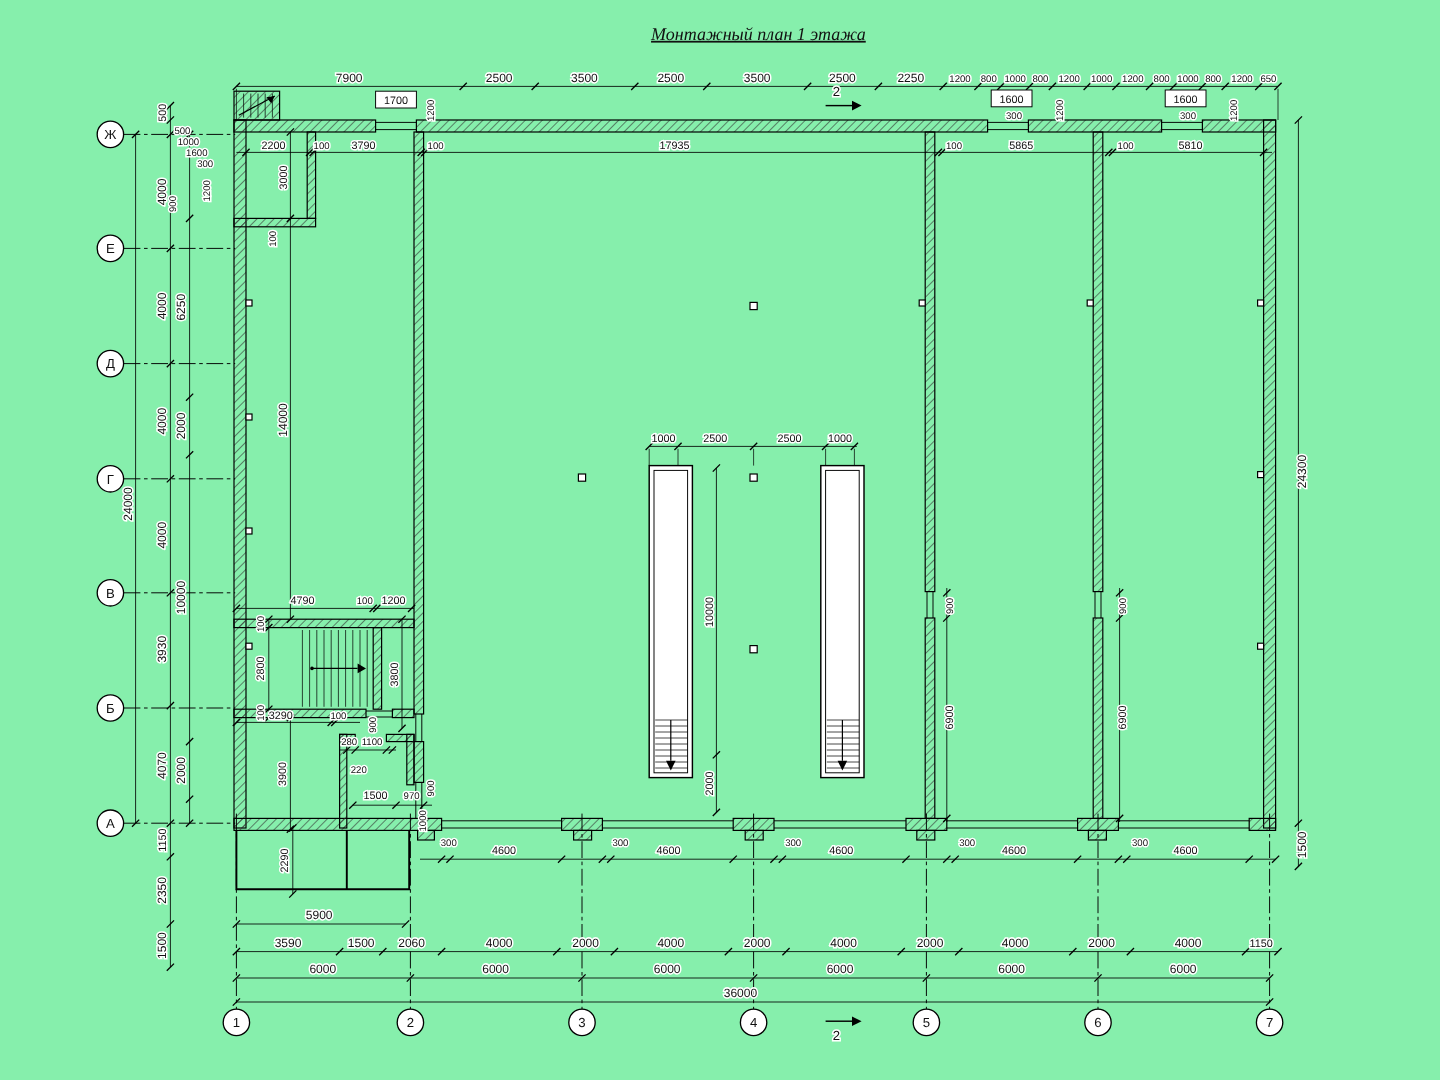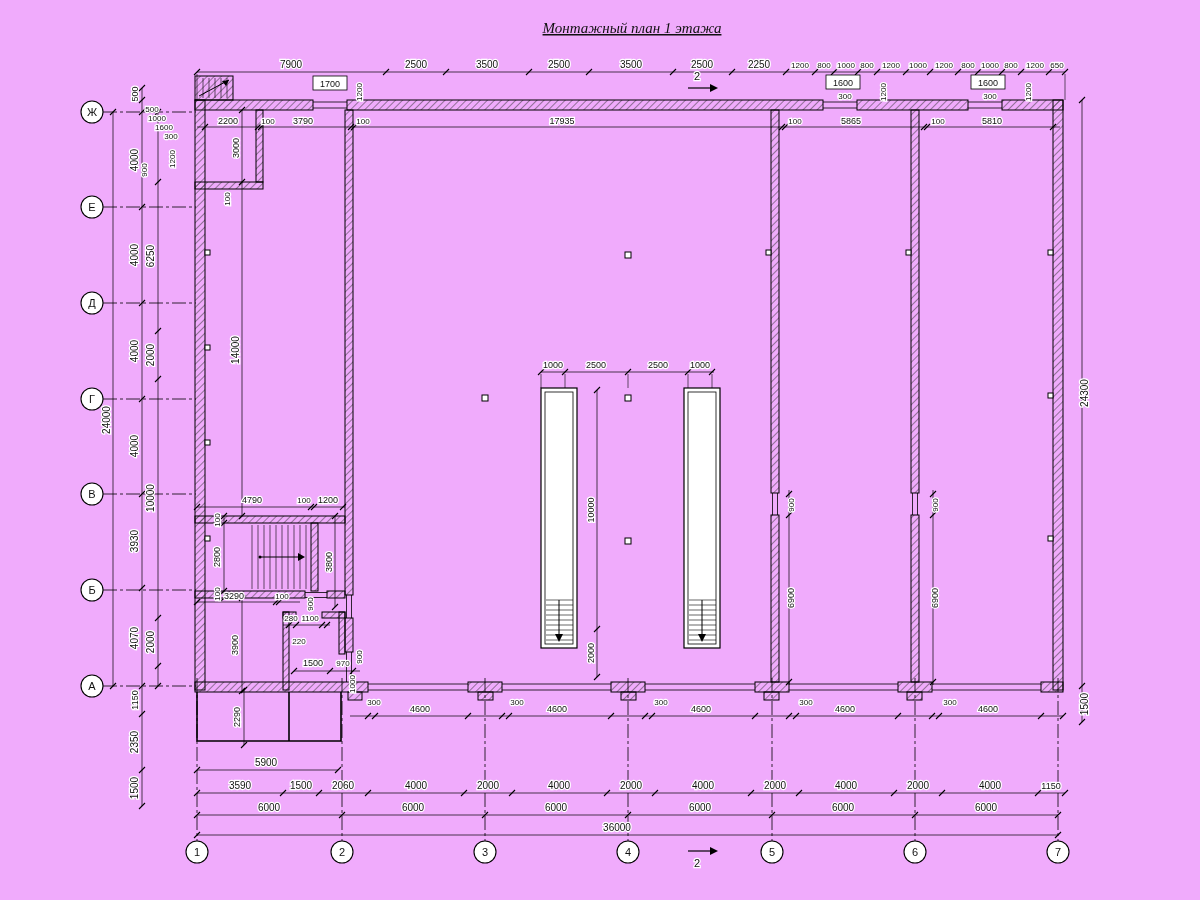--- a/index.html
+++ b/index.html
@@ -1,16 +1,16 @@
 <!DOCTYPE html>
 <html><head>
 <meta charset="utf-8">
 <style>
   html,body{margin:0;padding:0;background:#e8e8e8}
-  .page{position:relative;width:1200px;height:900px;background:#f0abfc;margin:0 auto;overflow:hidden}
+  .page{position:relative;width:1200px;height:900px;background:#86efac;margin:0 auto;overflow:hidden}
   svg{display:block}
   svg text{font-family:"Liberation Sans",sans-serif;fill:#111}
   .title-t{font-size:15px;font-style:italic;font-family:"Liberation Serif",serif;text-decoration:underline}
   .w{fill:url(#hat);stroke:#000;stroke-width:1}
   .sq{fill:#fff;stroke:#000;stroke-width:1}
   .thin{stroke:#000;stroke-width:.8;fill:none}
   .vthin{stroke:#000;stroke-width:.6;fill:none}
   .thick{stroke:#000;stroke-width:1.6;fill:none}
   .dash{stroke:#000;stroke-width:.8;fill:none;stroke-dasharray:14 3 3 3}
   .dl{paint-order:stroke;stroke:#fff;stroke-width:2.5px;fill:#111}

